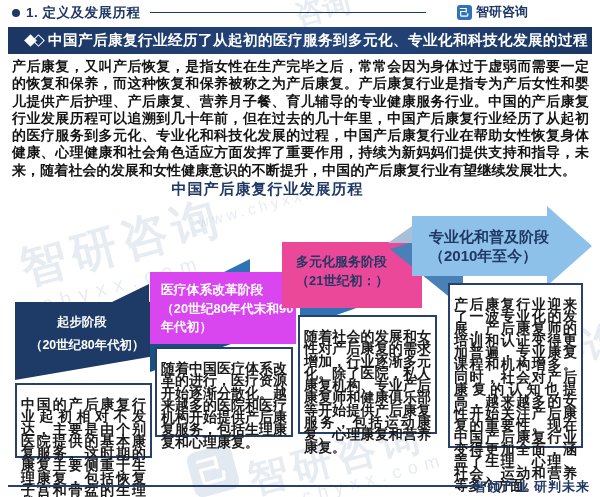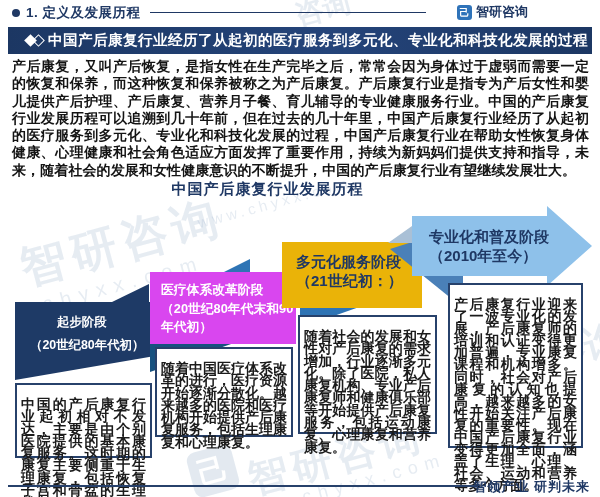--- a/index.html
+++ b/index.html
@@ -56,22 +56,22 @@
   .s1 .ln1 { text-indent:27px; margin-bottom:6px; }
   .t1 { left:112px; top:284px; width:37px; height:18px; background:#1e3a66; }
   .f2 { left:150px; top:343px; width:84px; height:29px; background:#17517f;
         clip-path:polygon(0 0,100% 0,0 100%); }
   .s2 { left:150px; top:272px; width:146px; height:72px; background:#d946ef;
         color:#fff; font-weight:bold; font-size:12.8px; line-height:18.6px;
         padding:9px 0 0 11px; }
   .t2 { left:218px; top:259px; width:32px; height:16px; background:#2e74b5; }
   .f3 { left:300px; top:306px; width:62px; height:22px; background:#2e74b5;
         clip-path:polygon(0 0,100% 0,0 100%); }
-  .s3 { left:282px; top:242px; width:140px; height:66px; background:#eab308;
-        color:#1f3864; font-weight:bold; font-size:15px; line-height:19px;
+  .s3 { left:282px; top:242px; width:140px; height:66px; background:#ec4899;
+        color:#1f3864; font-weight:bold; font-size:13px; line-height:19px;
         padding:10px 0 0 14px; }
   .w4 { left:390px; top:226px; width:73px; height:82px; background:#4a80b8;
         clip-path:polygon(100% 0,100% 100%,0 28%); }
   .t3 { left:388px; top:226px; width:24px; height:17px; background:#a9c0d6; }
   .s4 { left:412px; top:206px; width:180px; height:80px; background:#8ec1ea;
         clip-path:polygon(0px 10px,135px 10px,135px 0px,180px 40px,135px 80px,135px 70px,0px 70px);
         color:#1f3864; font-weight:bold; font-size:15px; line-height:19px;
         padding:21px 0 0 17px; }
   .desc { position:absolute; background:#ffffff; border:2px solid #27416b;
           color:#1b1b1b; font-weight:bold; font-size:14px; line-height:12.3px;

